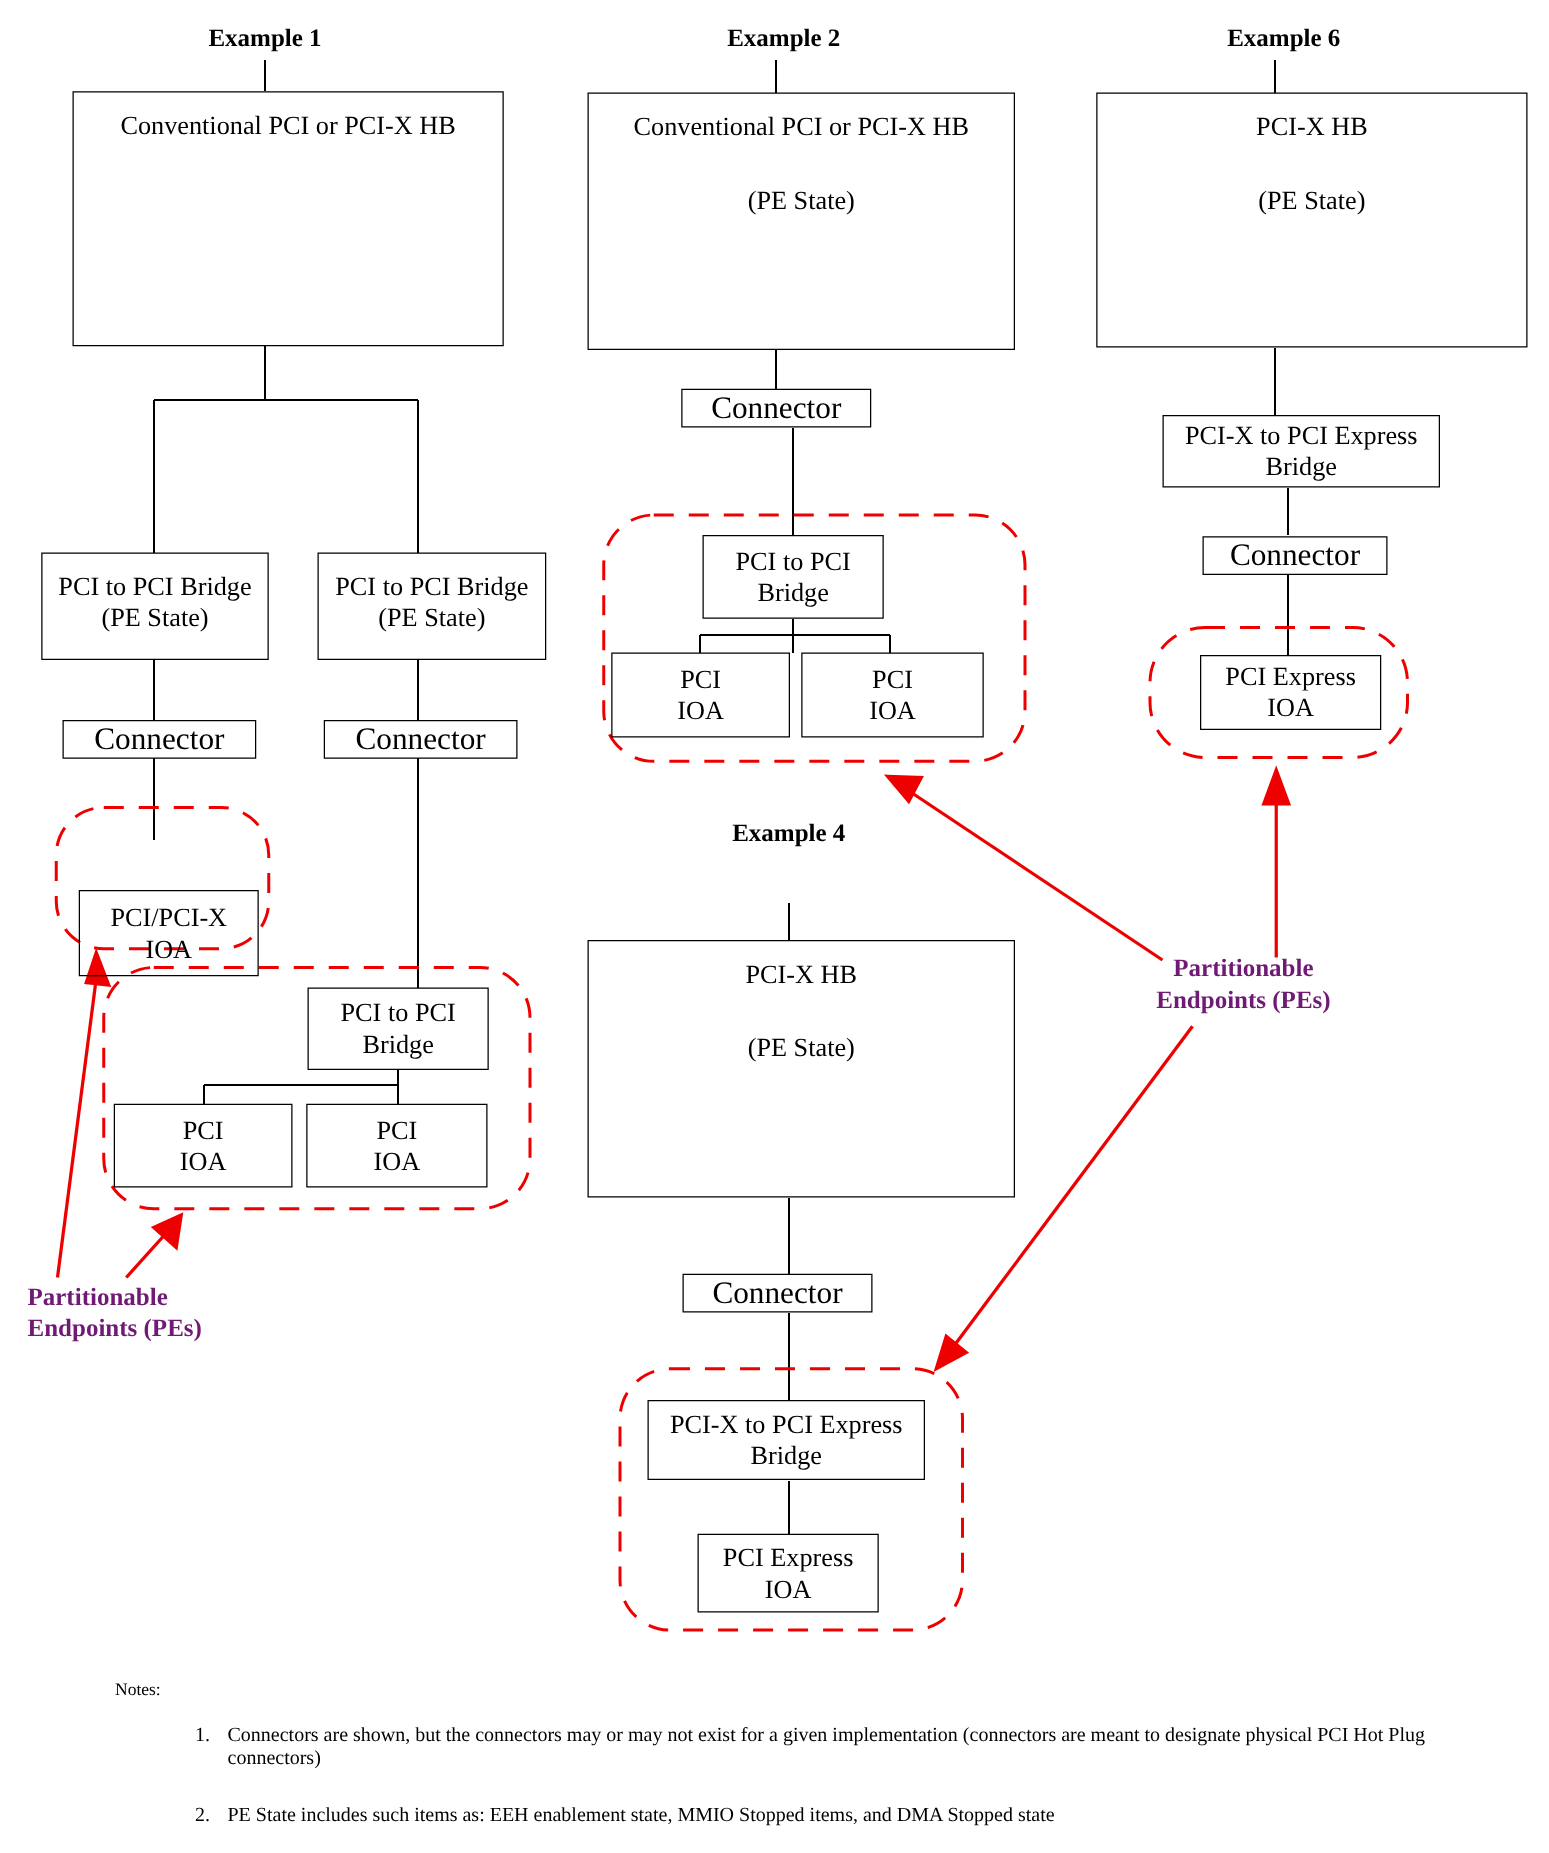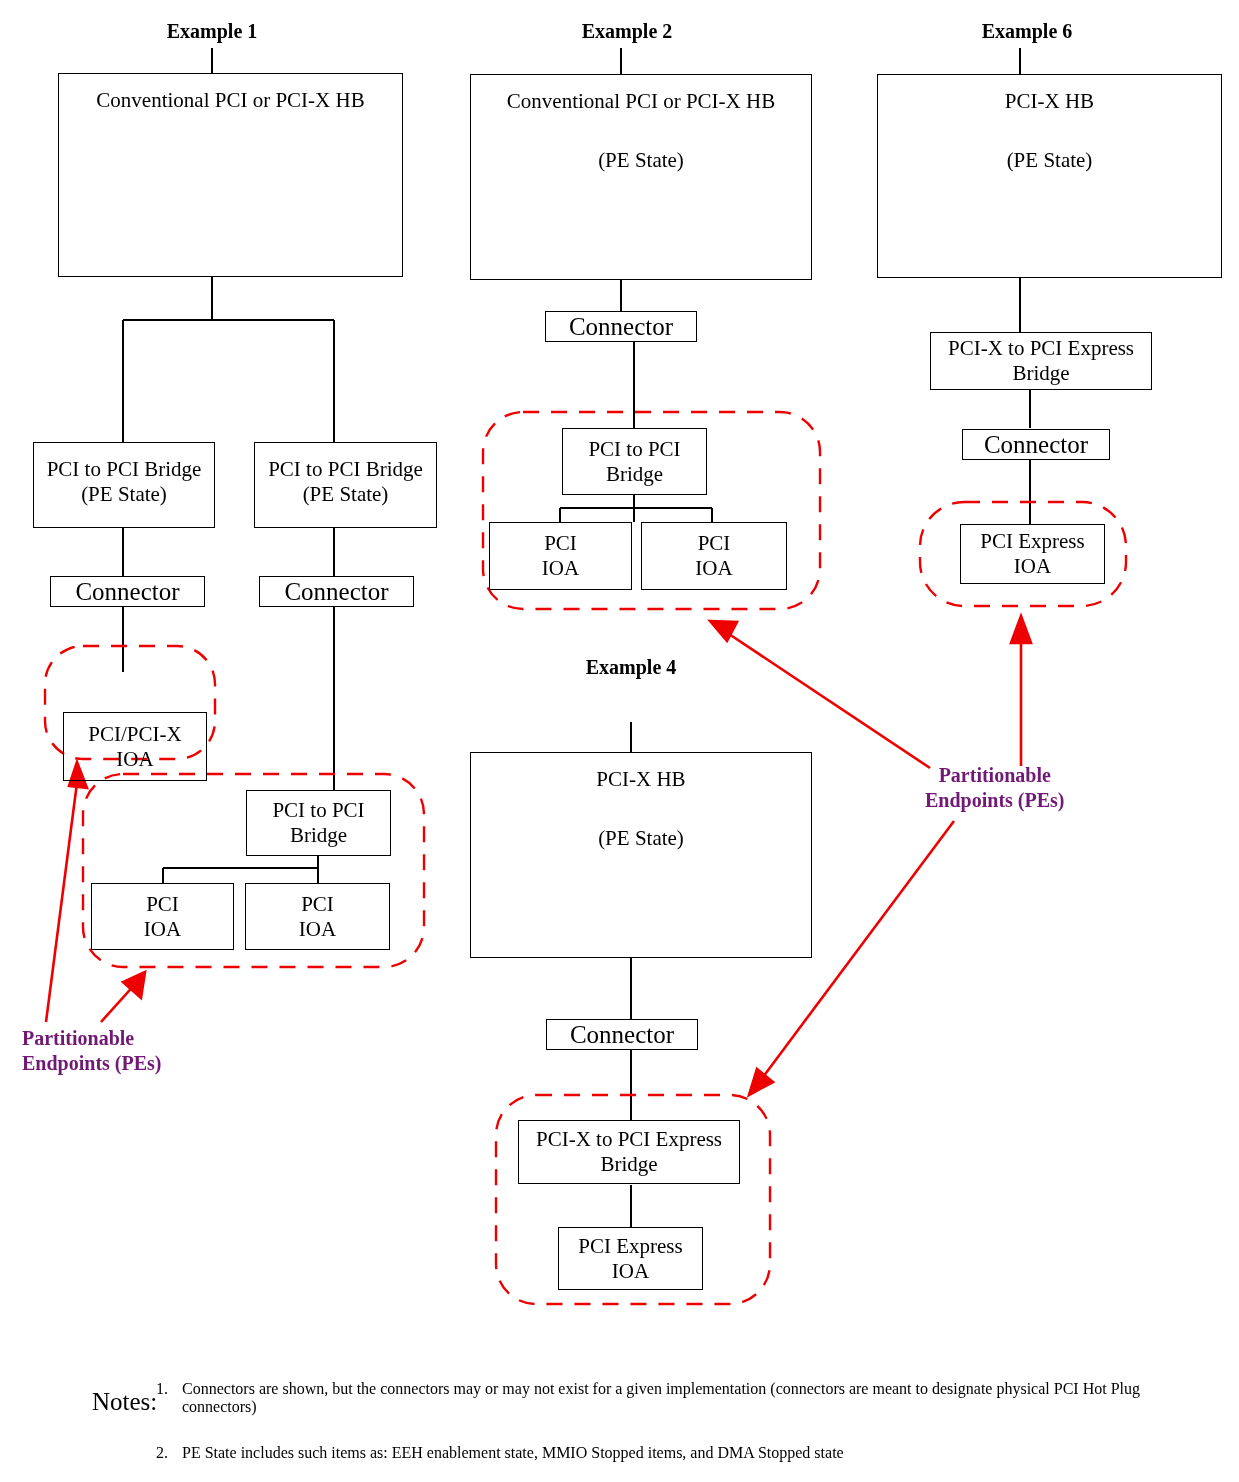--- a/index.html
+++ b/index.html
@@ -10,21 +10,21 @@
        white-space:nowrap;transform:translateX(-50%);}
   .bx{position:absolute;border:1.4px solid #000;background:transparent;
       box-sizing:border-box;display:flex;flex-direction:column;
       align-items:center;font-size:21px;line-height:1.18;}
   .bx .ln{display:block;white-space:nowrap;}
   .bx.top{justify-content:flex-start;}
   .bx.mid{justify-content:center;}
   .bx.pad{padding-top:14px;}
   .gapln{display:block;height:34px;}
   .conn{font-size:25px;}
-  .nlabel{position:absolute;font-size:25px;margin-top:43px;}
+  .nlabel{position:absolute;font-size:14px;}
   .nitem{position:absolute;display:flex;}
   .nnum{width:26px;flex:none;}
   .ntxt{flex:1;}
   .redlab{position:absolute;color:#701a75;font-weight:bold;font-size:20px;
           line-height:1.25;white-space:nowrap;}
   .redlab.ctr{text-align:center;}
   svg{position:absolute;left:0;top:0;overflow:visible;}
 </style>
 </head>
 <body>

